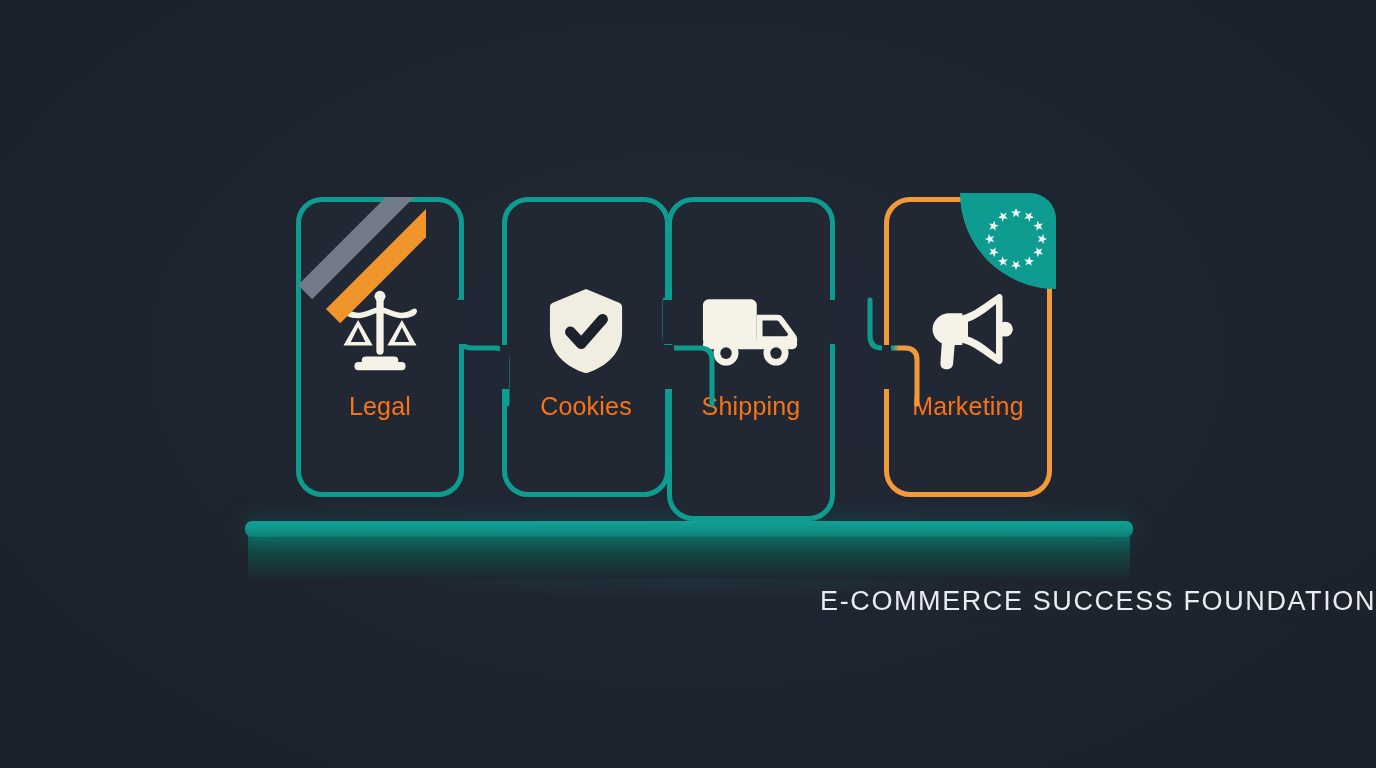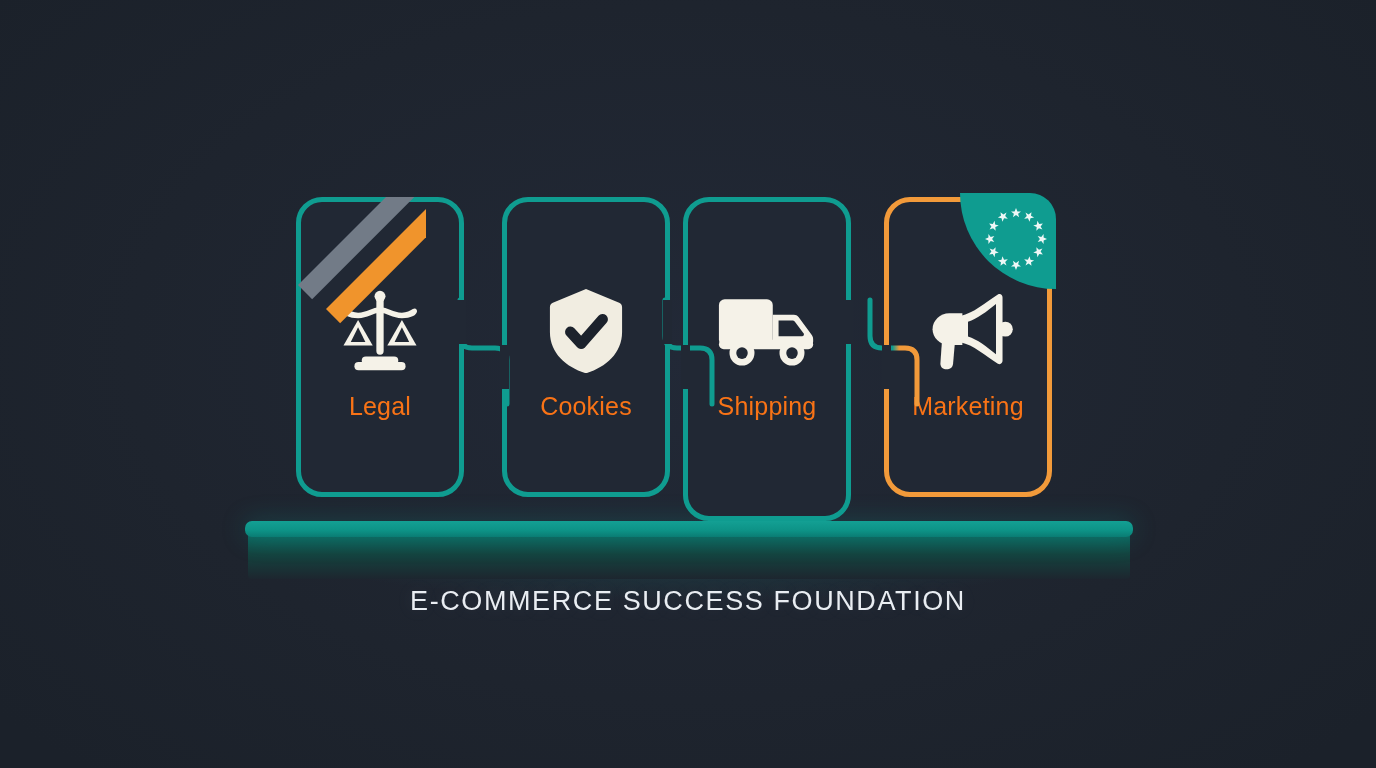--- a/index.html
+++ b/index.html
@@ -163,21 +163,21 @@
   
   .conn { position: absolute; z-index: 1; }
   .conn svg { display: block; overflow: visible; }
 
   
   .foundation-title {
     position: absolute;
     left: 0;
     right: 0;
     top: 586px;
-    text-align: center;
+    text-align: right;
     color: #e9edf2;
     font-size: 27px;
     letter-spacing: 1.6px;
     font-family: "Liberation Sans", sans-serif;
     text-shadow: 0 0 18px rgba(180,200,210,0.12);
   }
 
   .glyph { display: block; }
 </style>
 </head>
@@ -270,21 +270,21 @@
       <svg class="glyph" width="78" height="88" viewBox="0 0 80 90">
         <path d="M40 2 L74 16 C76 17 77 18 77 21 L77 46 C77 68 60 82 41 88
                  C40.5 88.2 39.5 88.2 39 88 C20 82 3 68 3 46 L3 21
                  C3 18 4 17 6 16 Z" fill="#f1ede1"></path>
         <path d="M24 46 L35 58 L57 33" fill="none" stroke="#1c222c" stroke-width="11" stroke-linecap="round" stroke-linejoin="round"></path>
       </svg>
     </div>
     <div class="card-label">Cookies</div>
   </div>
 
-  <div class="card teal" style="left:683px; top:197px; width:168px; height:324px;">
+  <div class="card teal" style="left:667px; top:197px; width:168px; height:324px;">
     <div class="card-inner"></div>
     <div class="card-border"></div>
     <div class="border-notch" style="left:-2px; top:148px;"></div>
     <div class="border-notch" style="right:-2px; top:103px;"></div>
 
     <div class="icon-wrap">
       <svg class="glyph" width="100" height="76" viewBox="0 0 104 78">
         <g fill="#f5f2e8">
           <rect x="2" y="6" width="56" height="48" rx="6"></rect>
           <path d="M58 22 L80 22 C82 22 83.5 22.8 84.8 24.4 L98 42.5

